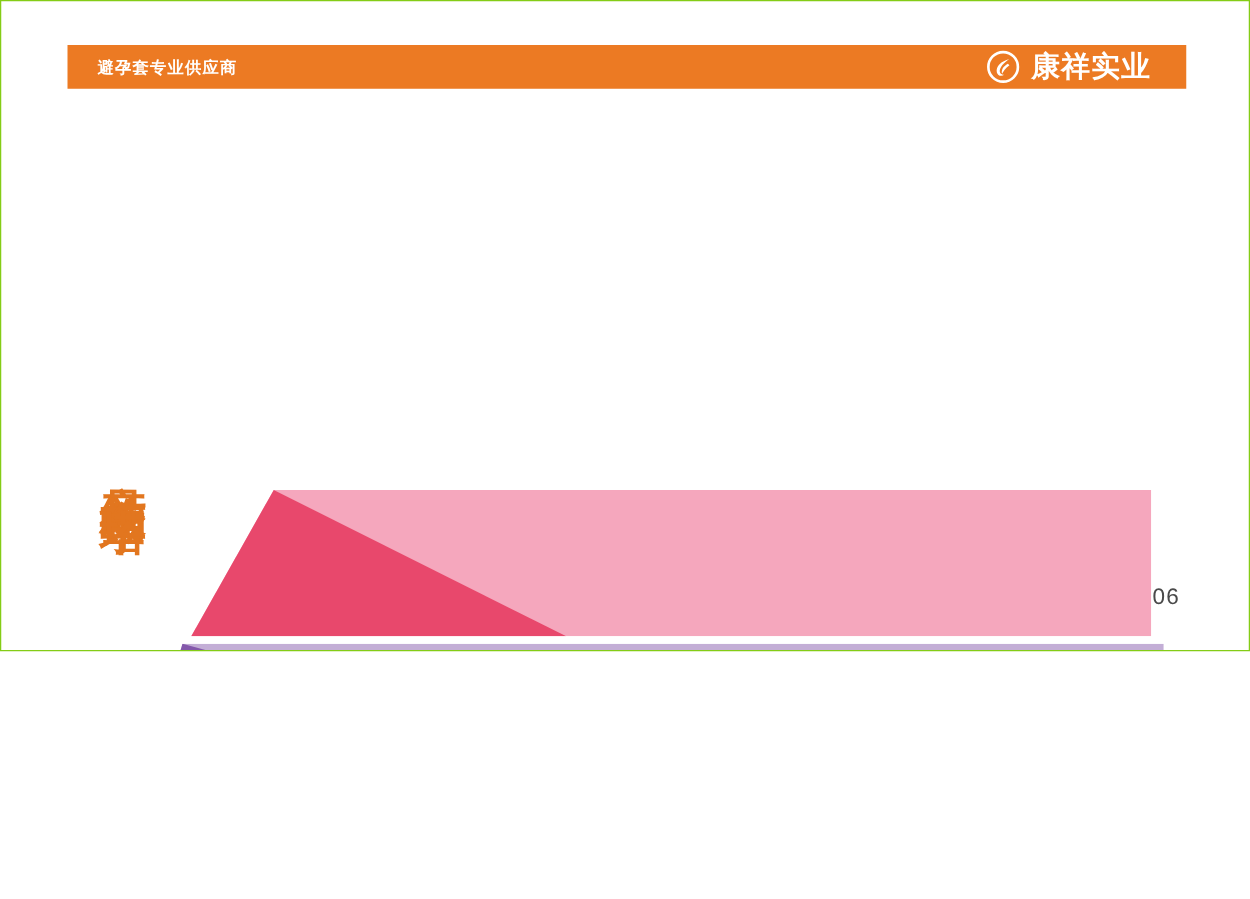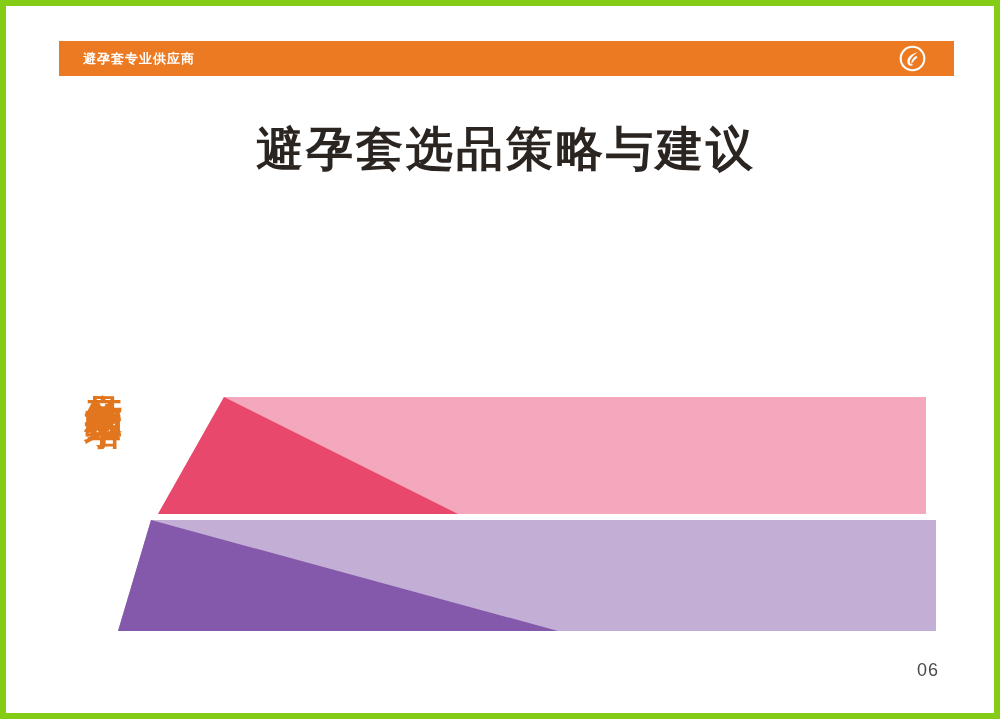--- a/index.html
+++ b/index.html
@@ -4,23 +4,23 @@
 <style>
   * { margin:0; padding:0; box-sizing:border-box; }
   html, body {
     width:1000px; height:719px;
     background:#ffffff;
     font-family:"Liberation Sans", "DejaVu Sans", sans-serif;
     overflow:hidden;
   }
   #slide {
     position:relative;
-    width:1000px; height:719px;
+    width:1000px; height:521px;
     background:#ffffff;
-    border:6px solid #84cc16;
+    border:1px solid #84cc16;
     overflow:hidden;
   }
 
   
   .header-bar {
     position:absolute;
     left:53px; top:35px;
     width:895px; height:35px;
     background:#ec7a23;
     display:flex;
@@ -134,24 +134,24 @@
 <div id="slide">
 
   <div class="header-bar">
     <div class="header-tagline">避孕套专业供应商</div>
     <div class="brand">
       <svg class="brand-mark" viewBox="0 0 64 64" aria-hidden="true">
         <circle cx="32" cy="32" r="28" fill="none" stroke="#ffffff" stroke-width="5"></circle>
         <path d="M44 17 C28 21 18 31 20 42 C21.5 49 29 51 34 47 C27 47 24.5 42 26 37 C28.5 29 36 22 44 17 Z" fill="#ffffff"></path>
         <path d="M41 26 C32 31 28 38 30 45 C32.5 41 36 35 44 29 Z" fill="#ffffff"></path>
       </svg>
+      <div class="brand-name">康祥实业</div>
     </div>
   </div>
 
-  <div class="slide-title">避孕套选品策略与建议</div>
 
   <div class="side-label">产品结构金字塔</div>
 
   <div class="pyramid">
 
 
     <div class="tier" id="tier-main">
       <svg class="tier-shape" viewBox="0 0 810 117" preserveAspectRatio="none">
         <polygon points="108,0 810,0 810,117 42,117" fill="#f5a7bd"></polygon>
         <polygon points="108,0 342,117 42,117" fill="#e8486c"></polygon>

